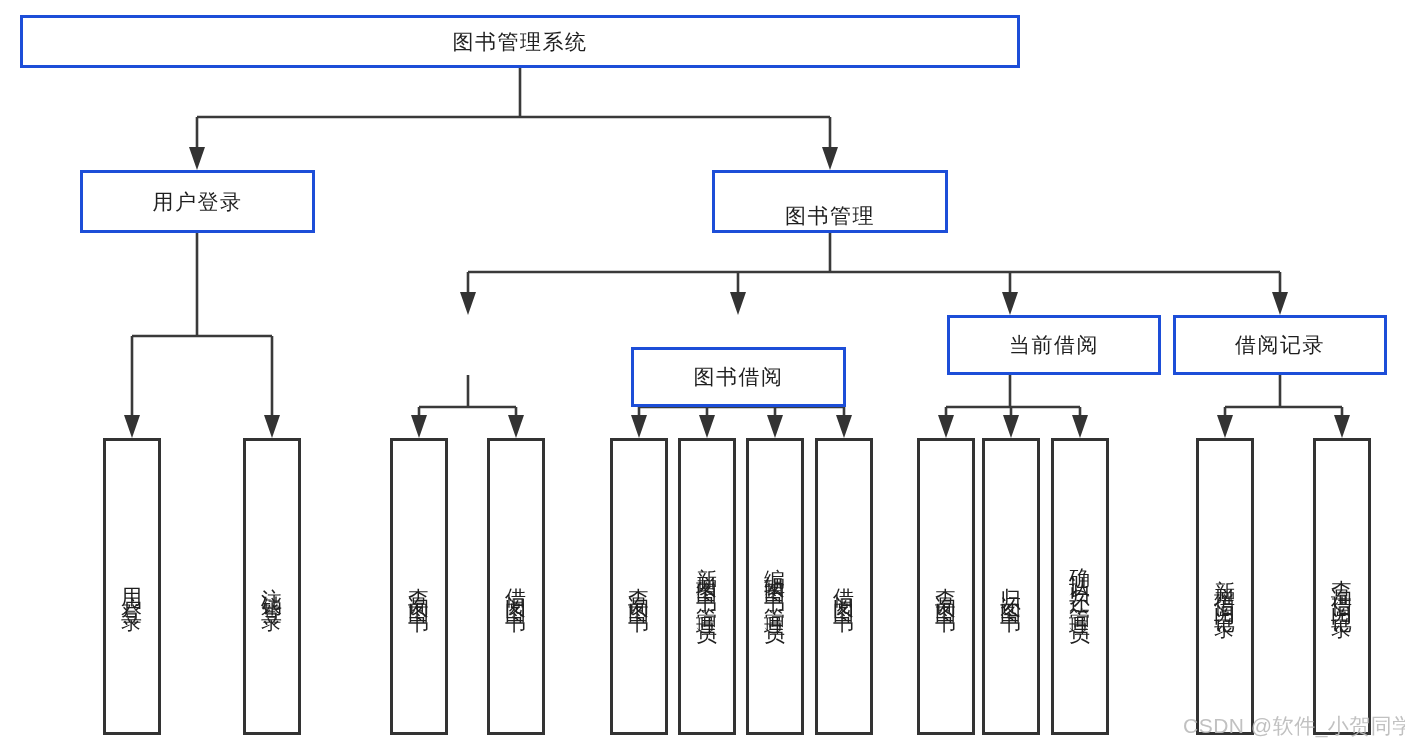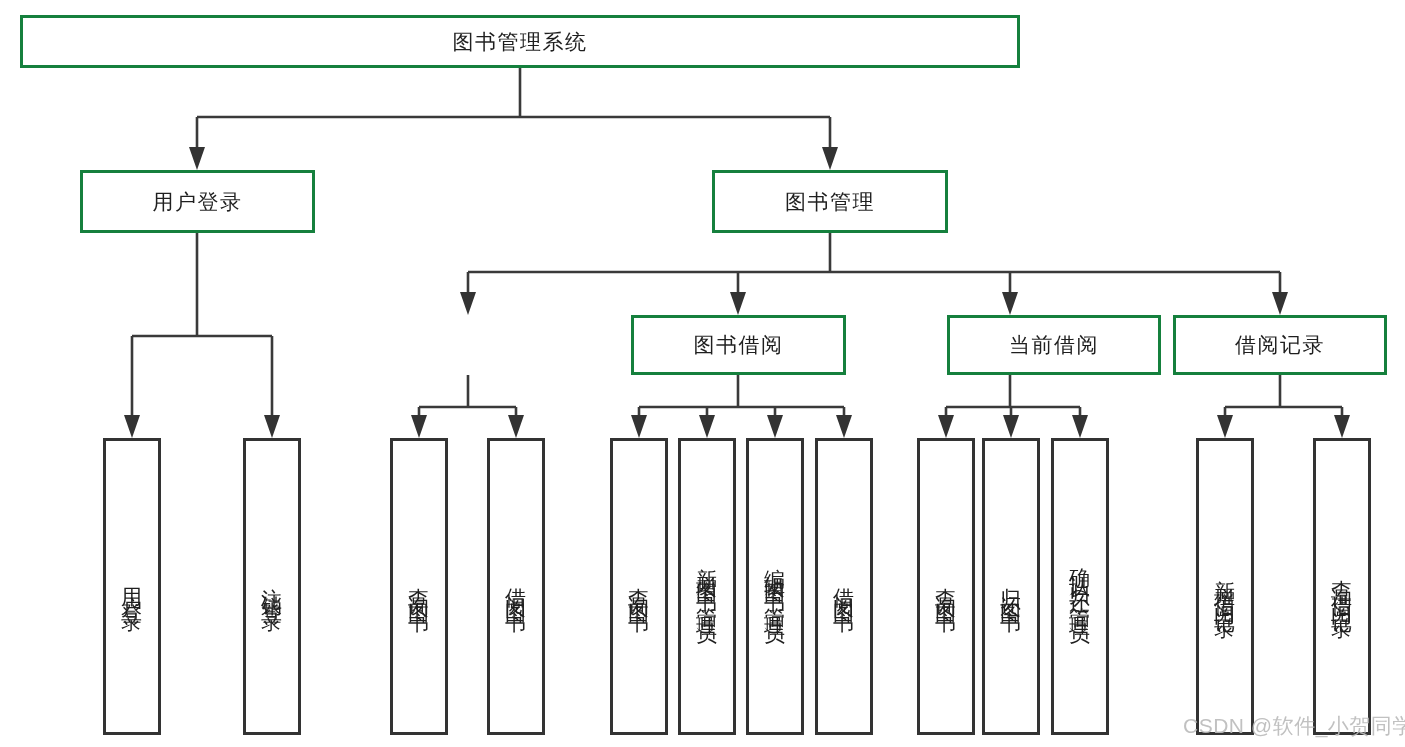--- a/index.html
+++ b/index.html
@@ -8,21 +8,21 @@
     width:1405px;height:747px;
     background:#ffffff;
     font-family:"Liberation Sans","DejaVu Sans",sans-serif;
     overflow:hidden;
   }
   #connectors{position:absolute;left:0;top:0;z-index:1;}
   .hbox{
     position:absolute;
     box-sizing:border-box;
     background:#ffffff;
-    border:3px solid #15803d;
+    border:3px solid #1d4ed8;
     display:flex;align-items:center;justify-content:center;
     color:#1f1f1f;
     font-size:21px;
     letter-spacing:1.5px;
     z-index:2;
   }
   .vbox{
     position:absolute;
     box-sizing:border-box;
     background:#ffffff;
@@ -127,25 +127,25 @@
     </g>
   </svg>
 
   <div class="hbox" style="left:20px;top:15px;width:1000px;height:53px;">
     <span>图书管理系统</span>
   </div>
 
   <div class="hbox row2" style="left:80px;width:235px;">
     <span>用户登录</span>
   </div>
-  <div class="hbox row2" style="left:712px;width:236px;">
+  <div class="hbox row2" style="left:712px;width:236px;align-items:flex-end;">
     <span>图书管理</span>
   </div>
 
-  <div class="hbox row3" style="left:631px;width:215px;">
+  <div class="hbox row3" style="left:631px;width:215px;margin-top:32px;">
     <span>图书借阅</span>
   </div>
   <div class="hbox row3" style="left:947px;width:214px;">
     <span>当前借阅</span>
   </div>
   <div class="hbox row3" style="left:1173px;width:214px;">
     <span>借阅记录</span>
   </div>
 
   <div class="vbox" style="left:103px;">

